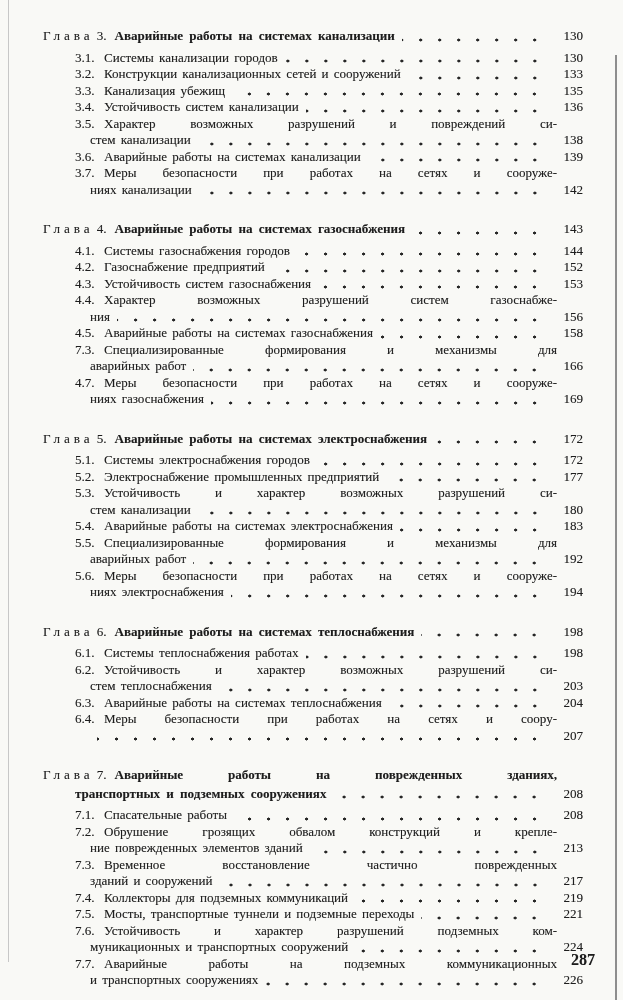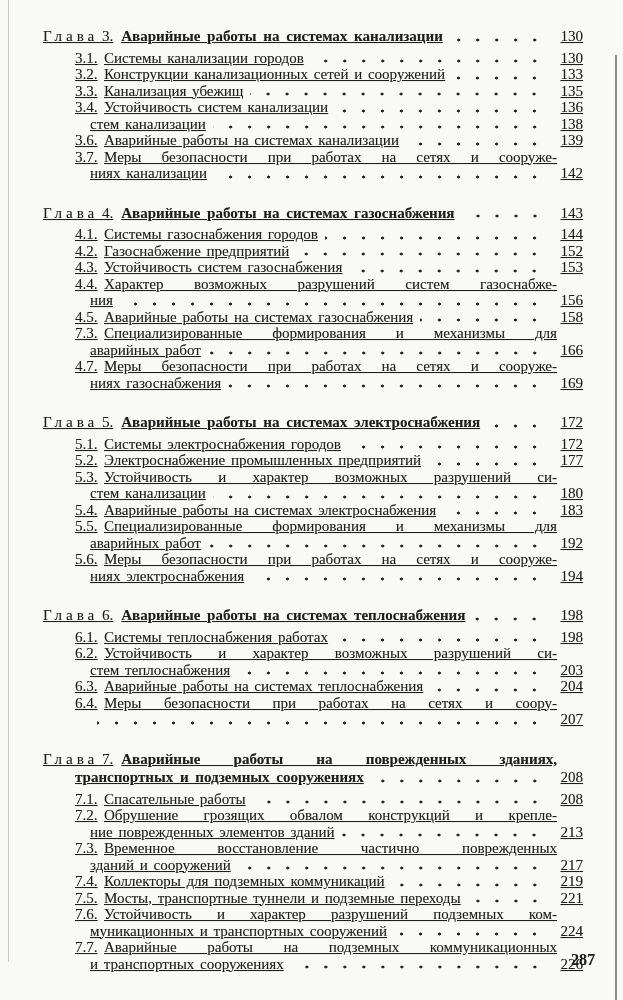--- a/index.html
+++ b/index.html
@@ -20,24 +20,23 @@
   .edge-right {
     position: absolute; left: 615px; top: 55px; bottom: 0; width: 2px;
     background: #8e8e8e;
   }
   .content {
     position: absolute; left: 43px; top: 28px; width: 540px;
   }
   .row {
     display: flex;
     align-items: flex-end;
-    font-size: 15px;
+    font-size: 13px;
     line-height: 16.5px;
     text-shadow: 0.2px 0.2px 0 rgba(0,0,0,0.30);
-    text-decoration: underline;
   }
   .row.chapter { margin-top: 23px; margin-bottom: 5px; }
   .content .row:first-child { margin-top: 0; }
   .row.chapter2 { margin-top: -3px; margin-bottom: 5px; padding-left: 32px; }
   .chlabel { flex: none; white-space: pre; margin-right: 8px; }
   .spaced { letter-spacing: 4px; }
   .chtitle { font-weight: bold; word-spacing: 3px; white-space: nowrap; }
   .row.section { padding-left: 32px; }
   .row.cont { padding-left: 47px; }
   .num { flex: none; width: 29px; }
@@ -96,20 +95,24 @@
         <span class="title">Канализация убежищ</span>
         <span class="leader"></span>
         <span class="pg">135</span>
       </div>
       <div class="row section">
         <span class="num">3.4.</span>
         <span class="title">Устойчивость систем канализации</span>
         <span class="leader"></span>
         <span class="pg">136</span>
       </div>
+      <div class="row section">
+        <span class="num">3.5.</span>
+        <span class="title fill">Характер возможных разрушений и повреждений си-</span>
+      </div>
       <div class="row cont">
         <span class="title">стем канализации</span>
         <span class="leader"></span>
         <span class="pg">138</span>
       </div>
       <div class="row section">
         <span class="num">3.6.</span>
         <span class="title">Аварийные работы на системах канализации</span>
         <span class="leader"></span>
         <span class="pg">139</span>

